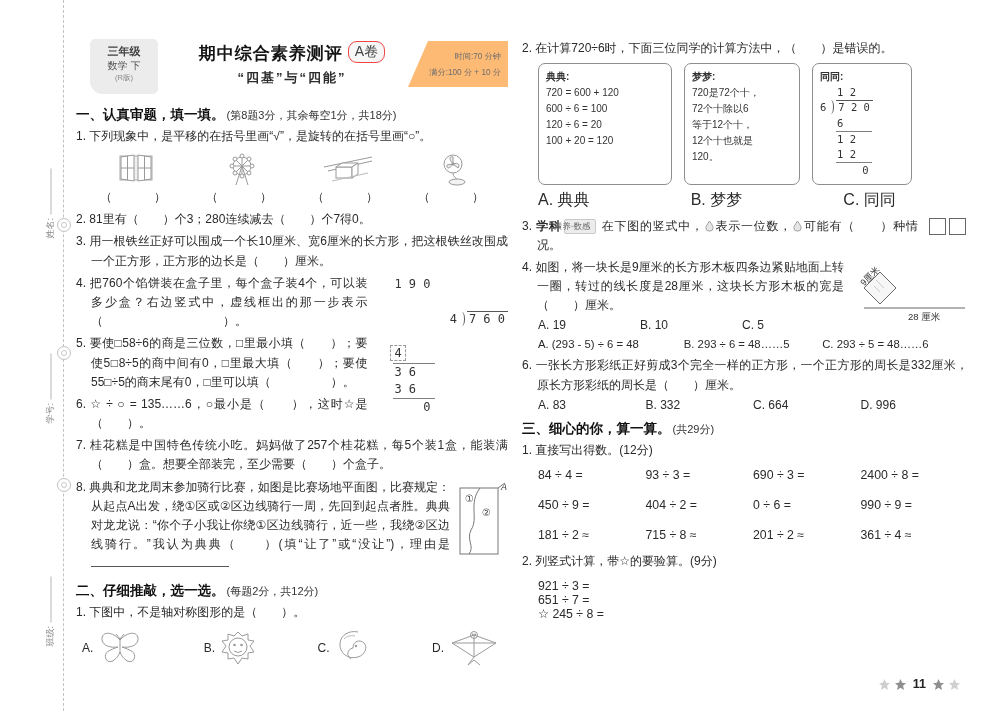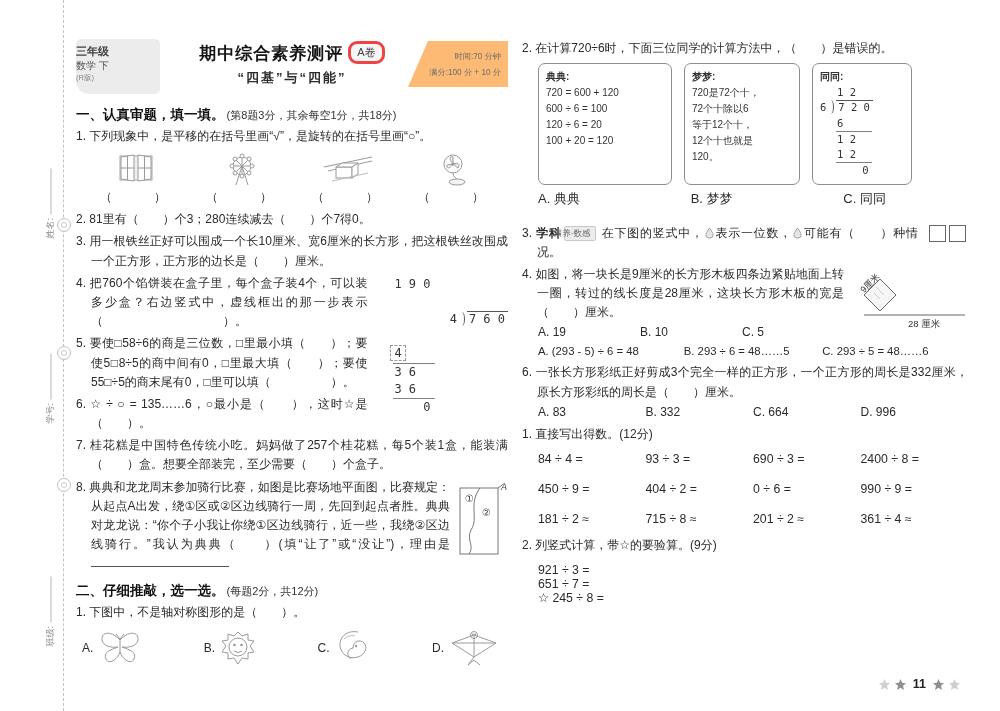--- a/index.html
+++ b/index.html
@@ -11,28 +11,28 @@
         font-size:9px;color:#8a8a8a;display:flex;align-items:center;gap:3px;}
   .vlab .vline{display:inline-block;width:46px;border-bottom:1px solid #b5b5b5;height:1px;}
   .mico{position:absolute;left:57px;width:12px;height:12px;border:1px solid #c0c0c0;border-radius:50%;background:#fff;}
   .mico::after{content:"";position:absolute;left:3px;top:3px;width:4px;height:4px;border:1px solid #c9c9c9;border-radius:50%;}
   
   .col{position:absolute;top:36px;}
   .col.left{left:76px;width:432px;}
   .col.right{left:522px;width:446px;}
   
   .hdr{position:relative;height:62px;margin-bottom:4px;}
-  .grade-box{position:absolute;left:0;top:3px;width:84px;height:50px;background:#ececec;
-             border-radius:5px 5px 5px 13px;text-align:left;padding-top:5px;color:#555;font-size:10px;line-height:1.4;}
+  .grade-box{position:absolute;left:14px;top:3px;width:68px;height:50px;background:#ececec;
+             border-radius:5px 5px 5px 13px;text-align:center;padding-top:5px;color:#555;font-size:10px;line-height:1.4;}
   .grade-box .g1{font-weight:bold;font-size:11px;color:#3e3e3e;}
   .grade-box .g3{font-size:7.5px;color:#888;}
   .t-wrap{text-align:center;padding-top:5px;}
   .m-title{font-size:17px;font-weight:bold;color:#141414;letter-spacing:1px;}
-  .badge{display:inline-block;border:3px solid #ef4444;border-radius:9px;background:#f6f6f6;
-         font-size:11px;padding:1px 6px;margin-left:5px;vertical-align:3px;color:#444;}
+  .badge{display:inline-block;border:1px solid #ef4444;border-radius:9px;background:#f6f6f6;
+         font-size:14px;padding:1px 6px;margin-left:5px;vertical-align:3px;color:#444;}
   .subtitle{font-size:13px;font-weight:bold;letter-spacing:2px;margin-top:4px;color:#2c2c2c;}
   .time-box{position:absolute;right:0;top:5px;width:100px;height:46px;background:#fdba74;
             clip-path:polygon(20% 0,100% 0,100% 100%,0 100%);font-size:8.2px;color:#6d6d6d;
             text-align:right;padding:8px 7px 0 0;line-height:1.9;box-sizing:border-box;}
   
   .sec-title{font-size:13.5px;font-weight:bold;color:#111;margin:8px 0 3px;}
   .sec-note{font-weight:normal;font-size:11px;color:#333;margin-left:2px;}
   .q{font-size:12px;line-height:1.6;margin:3px 0;text-align:justify;padding-left:15px;text-indent:-15px;}
   .qwrap{overflow:visible;}
   .uline{display:inline-block;width:138px;border-bottom:1px solid #555;height:10px;}
@@ -53,21 +53,21 @@
   .ld-boxed{border:1px dashed #999;padding:0 3px;margin-left:-4px;}
   .ld-hr{height:0;border-top:1px solid #808080;margin-left:16px;width:42px;}
   
   .stuboxes{display:flex;gap:12px;margin:5px 0 5px 16px;}
   .stubox{border:1px solid #8e8e8e;border-radius:7px;padding:5px 7px;font-size:10px;line-height:1.6;color:#333;}
   .stubox .sname{font-weight:bold;}
   .stubox.b1{width:118px;}
   .stubox.b2{width:100px;}
   .stubox.b3{width:84px;}
   .stubox .ldiv{font-size:10.5px;}
-  .optrow{display:flex;margin:2px 0 16px 16px;font-size:13px;gap:28px;}
+  .optrow{display:flex;margin:2px 0 6px 16px;font-size:16px;gap:28px;}
   .optrow .opt{flex:1;}
   .opt2grid{display:grid;grid-template-columns:110px 110px;row-gap:9px;margin:2px 0 6px 16px;font-size:12px;}
   .optrow3{display:flex;margin:2px 0 6px 16px;font-size:12px;}
   .optrow3 .opt{width:150px;}
   .optrow5{display:flex;margin:2px 0 6px 16px;font-size:11.3px;}
   .optrow5 .opt{width:158px;}
   .optrow5 .opt:nth-child(2){width:150px;}
   .optrow4{display:flex;margin:2px 0 6px 16px;font-size:12px;}
   .optrow4 .opt{width:112px;}
   .q3fig{float:right;margin:0 0 4px 8px;text-align:right;}
@@ -358,20 +358,23 @@
     </div>
 
     <p class="q">6. 一张长方形彩纸正好剪成3个完全一样的正方形，一个正方形的周长是332厘米，原长方形彩纸的周长是（　　）厘米。</p>
     <div class="optrow4">
       <span class="opt">A. 83</span>
       <span class="opt">B. 332</span>
       <span class="opt">C. 664</span>
       <span class="opt">D. 996</span>
     </div>
 
+    <div class="sec-title">
+      <span>三、细心的你，算一算。</span><span class="sec-note">(共29分)</span>
+    </div>
     <p class="q">1. 直接写出得数。(12分)</p>
 
     <div class="calc-grid">
       <span>84 ÷ 4 =</span>
       <span>93 ÷ 3 =</span>
       <span>690 ÷ 3 =</span>
       <span>2400 ÷ 8 =</span>
       <span>450 ÷ 9 =</span>
       <span>404 ÷ 2 =</span>
       <span>0 ÷ 6 =</span>

